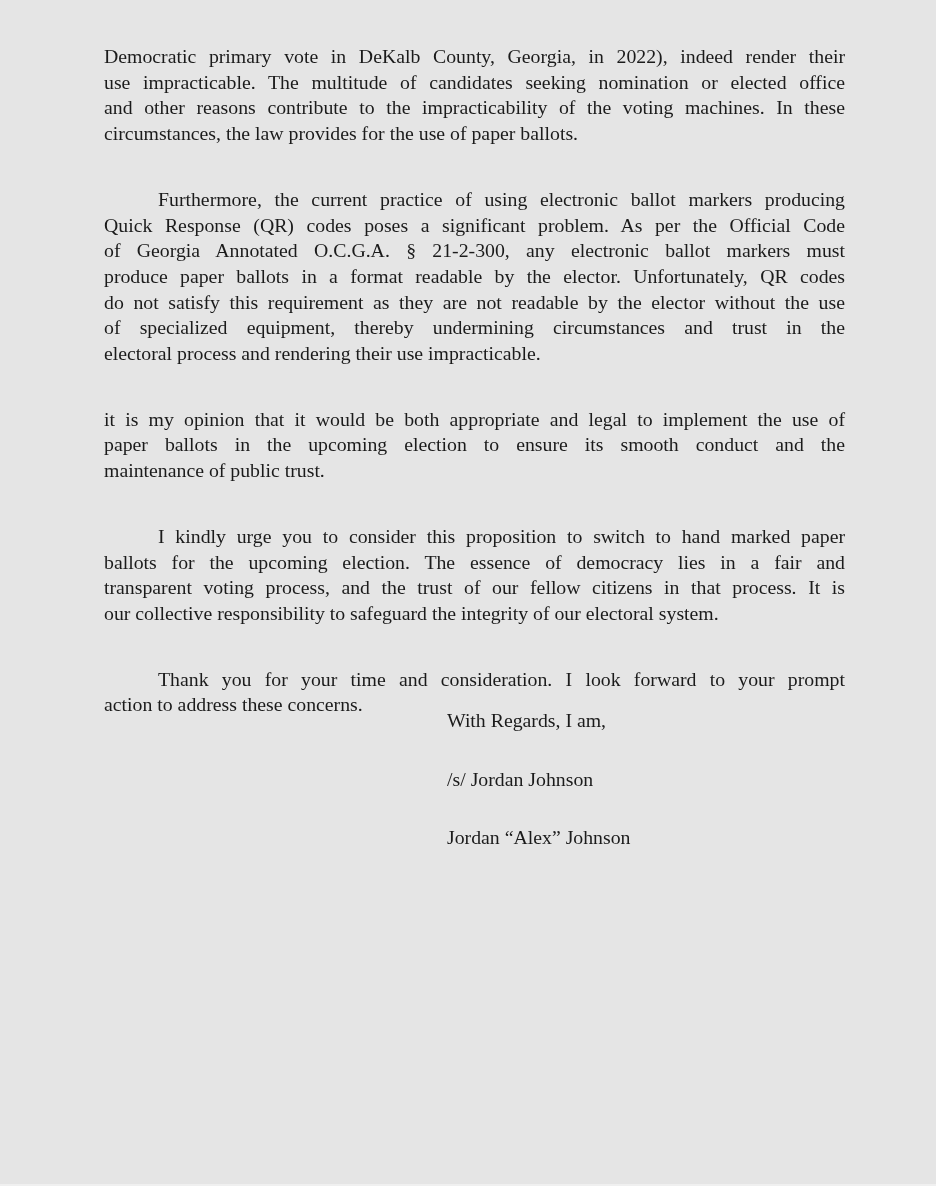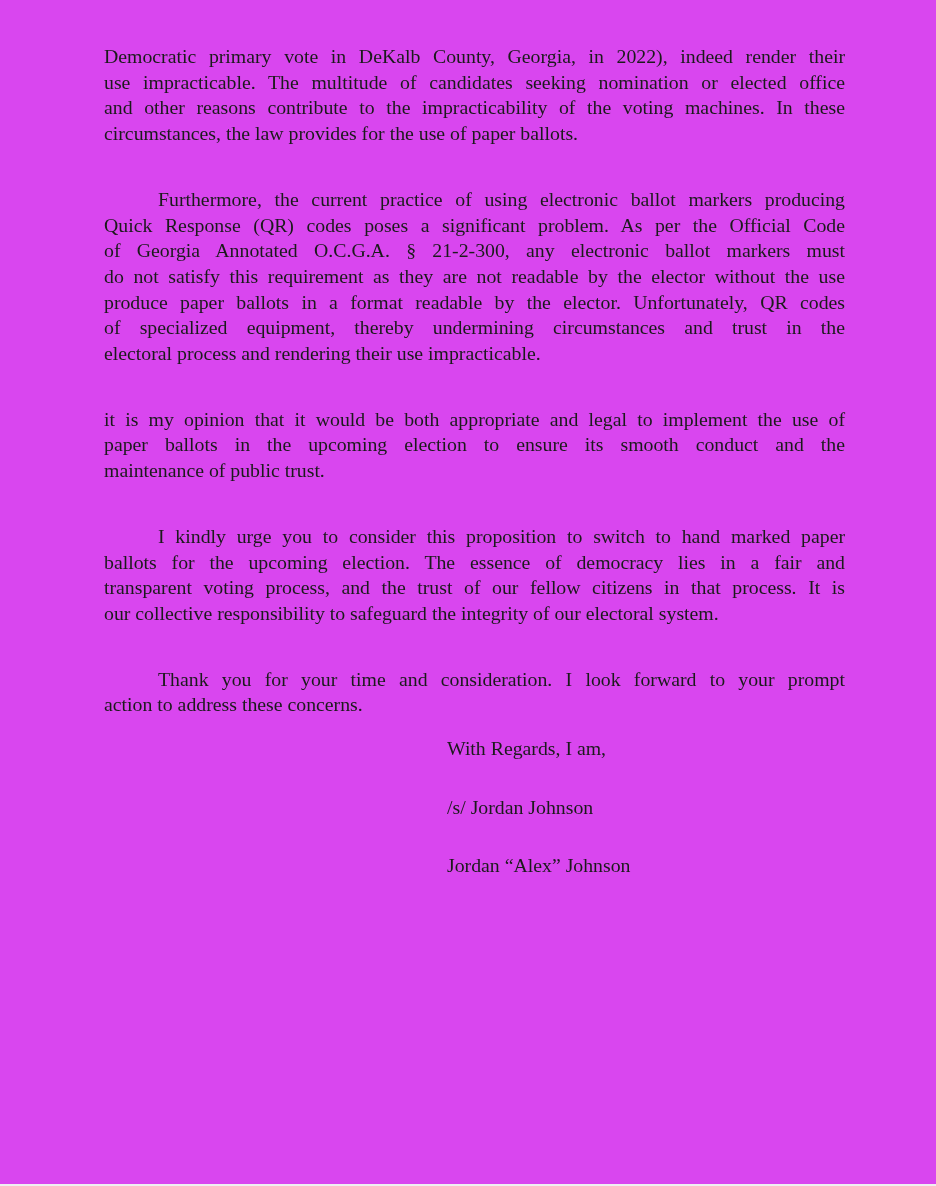--- a/index.html
+++ b/index.html
@@ -4,21 +4,21 @@
 <style>
   html, body {
     margin: 0;
     padding: 0;
     background: #ffffff;
   }
   .page {
     position: relative;
     width: 936px;
     height: 1186px;
-    background: #d946ef;
+    background: #e5e5e5;
     overflow: hidden;
     font-family: "Liberation Serif", "DejaVu Serif", serif;
     color: #1b1b1b;
   }
   .letter-body {
     position: absolute;
     left: 104px;
     top: 44px;
     width: 741px;
   }
@@ -34,21 +34,21 @@
   .line.last {
     text-align: center;
     text-align-last: left;
   }
   .line.indent {
     padding-left: 54px;
   }
   .closing {
     position: absolute;
     left: 447px;
-    top: 736px;
+    top: 708px;
   }
   .closing-line {
     font-size: 19.8px;
     line-height: 25.7px;
     text-align: left;
   }
   .closing-line + .closing-line {
     margin-top: 33px;
   }
   .page-bottom-edge {
@@ -68,22 +68,22 @@
       <div class="para">
         <div class="line">Democratic primary vote in DeKalb County, Georgia, in 2022), indeed render their</div>
         <div class="line">use impracticable. The multitude of candidates seeking nomination or elected office</div>
         <div class="line">and other reasons contribute to the impracticability of the voting machines. In these</div>
         <div class="line last">circumstances, the law provides for the use of paper ballots.</div>
       </div>
       <div class="para">
         <div class="line indent">Furthermore, the current practice of using electronic ballot markers producing</div>
         <div class="line">Quick Response (QR) codes poses a significant problem. As per the Official Code</div>
         <div class="line">of Georgia Annotated O.C.G.A. § 21-2-300, any electronic ballot markers must</div>
+        <div class="line">produce paper ballots in a format readable by the elector. Unfortunately, QR codes</div>
         <div class="line">do not satisfy this requirement as they are not readable by the elector without the use</div>
-        <div class="line">produce paper ballots in a format readable by the elector. Unfortunately, QR codes</div>
         <div class="line">of specialized equipment, thereby undermining circumstances and trust in the</div>
         <div class="line last">electoral process and rendering their use impracticable.</div>
       </div>
       <div class="para">
         <div class="line">it is my opinion that it would be both appropriate and legal to implement the use of</div>
         <div class="line">paper ballots in the upcoming election to ensure its smooth conduct and the</div>
         <div class="line last">maintenance of public trust.</div>
       </div>
       <div class="para">
         <div class="line indent">I kindly urge you to consider this proposition to switch to  hand marked paper</div>

